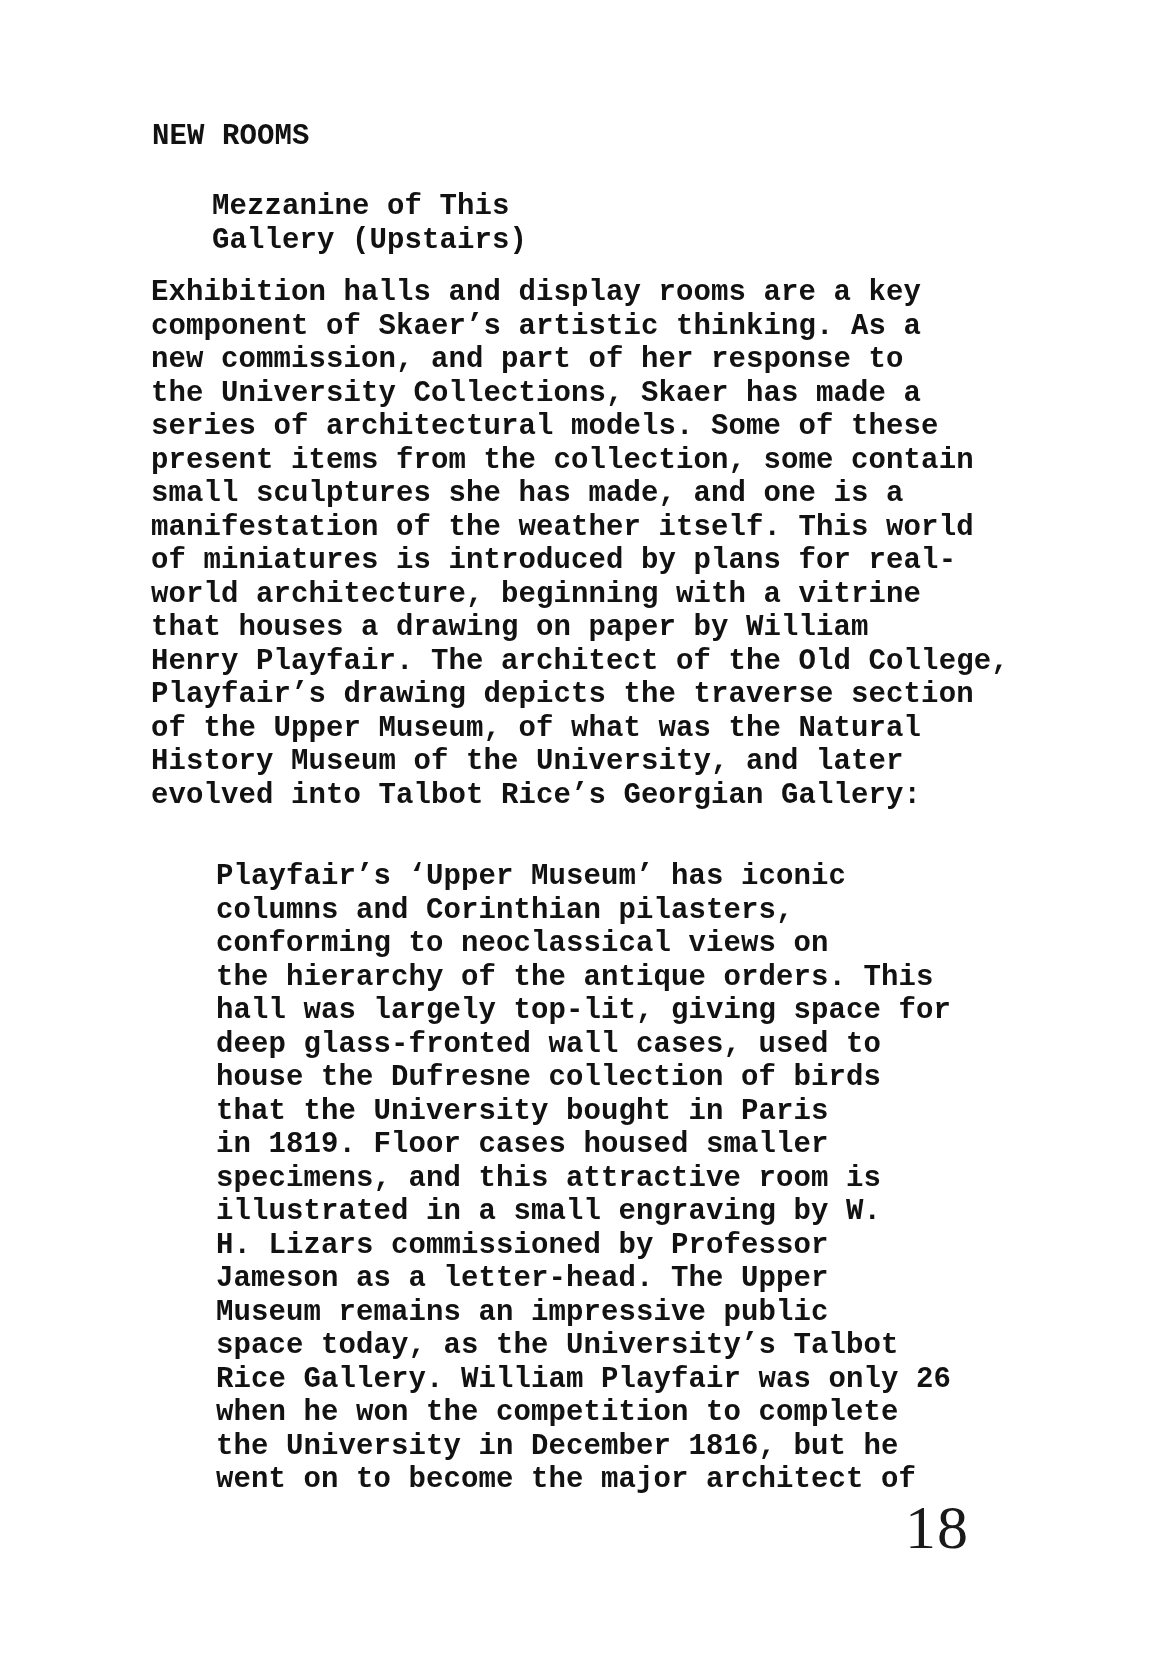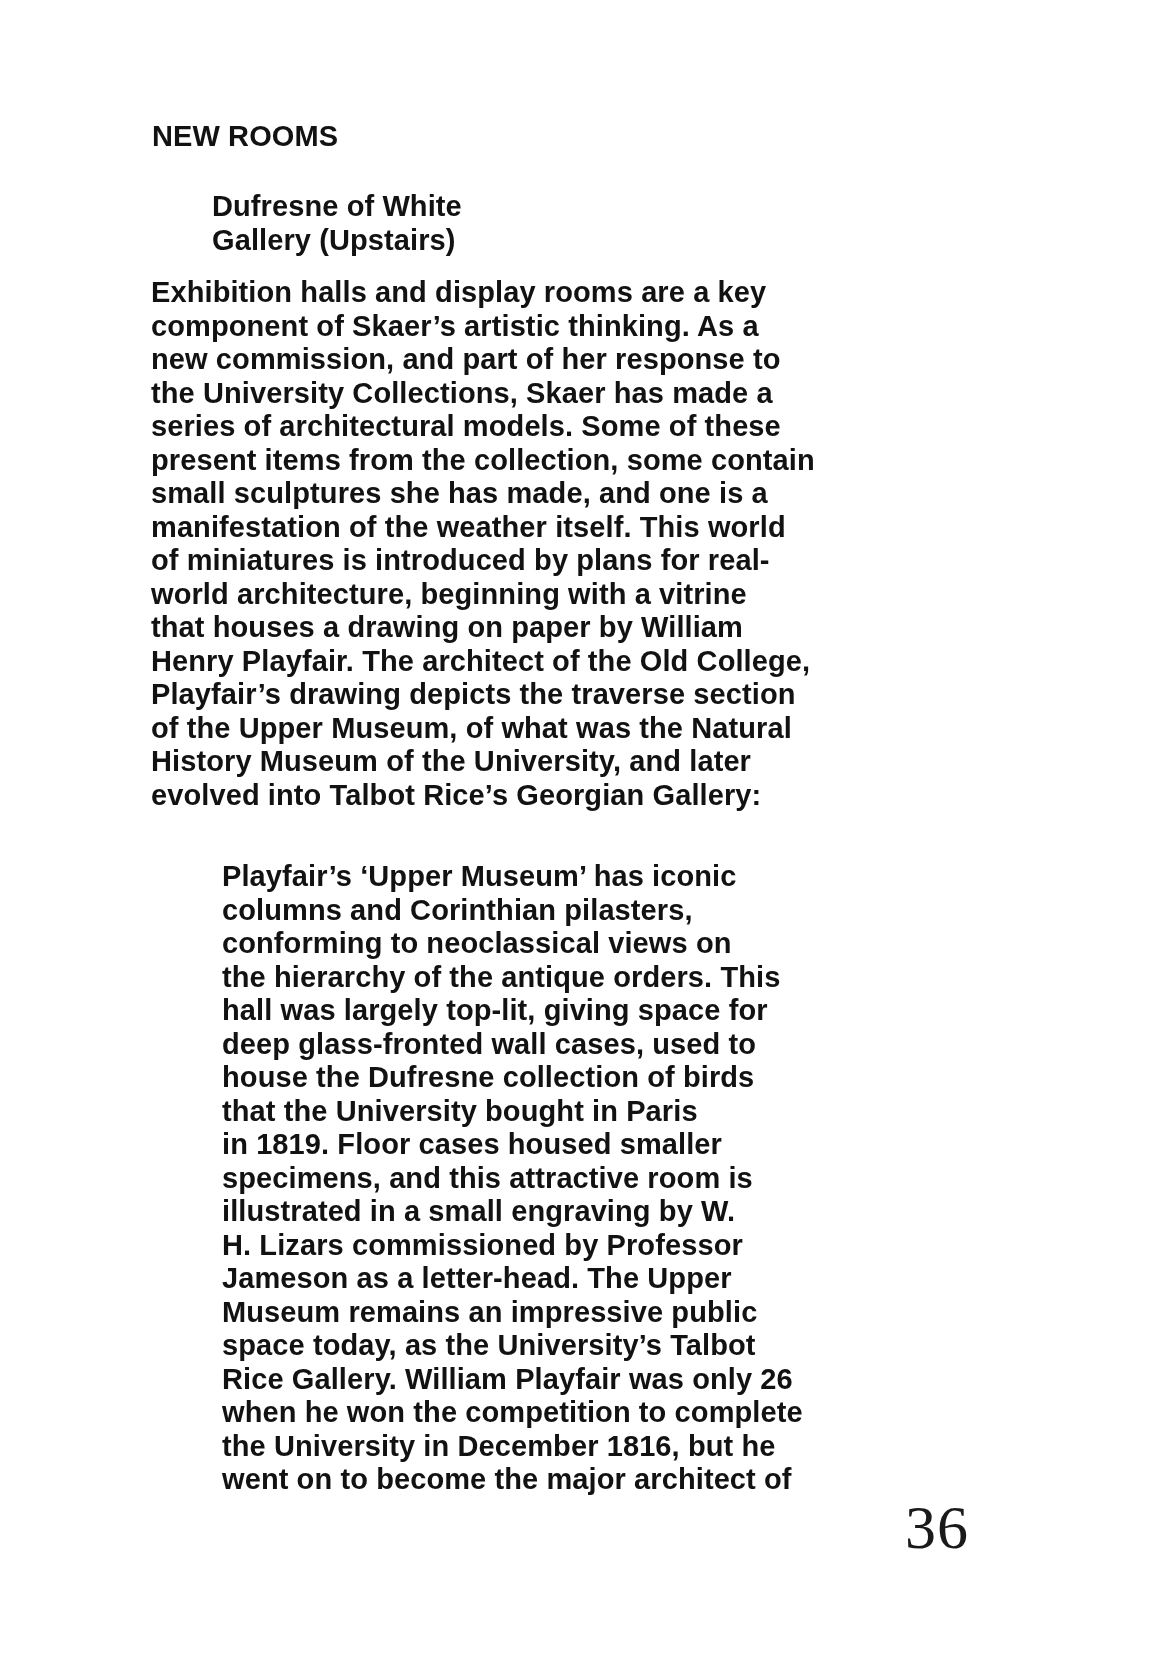--- a/index.html
+++ b/index.html
@@ -16,35 +16,36 @@
     font-family: "Liberation Sans", "DejaVu Sans", sans-serif;
     color: #121212;
   }
   .txt {
     position: absolute;
     font-weight: 700;
     font-size: 29px;
     line-height: 33.5px;
     white-space: pre-line;
     letter-spacing: 0.1px;
+    font-family: Liberation Mono, monospace;
   }
   .heading {
     left: 152px;
     top: 120px;
   }
   .subheading {
     left: 212px;
     top: 190px;
   }
   .body-par {
     left: 151px;
     top: 276px;
   }
   .quote-par {
-    left: 222px;
+    left: 216px;
     top: 860px;
   }
   .folio {
     position: absolute;
     left: 905px;
     top: 1496px;
     font-family: "Liberation Serif", "DejaVu Serif", serif;
     font-weight: 400;
     font-size: 62px;
     line-height: 62px;
@@ -52,21 +53,21 @@
     letter-spacing: 1px;
   }
 </style>
 </head>
 <body>
 
 <div class="page">
 
   <div class="txt heading">NEW ROOMS</div>
 
-  <div class="txt subheading">Dufresne of White
+  <div class="txt subheading">Mezzanine of This
 Gallery (Upstairs)</div>
 
   <div class="txt body-par">Exhibition halls and display rooms are a key
 component of Skaer’s artistic thinking. As a
 new commission, and part of her response to
 the University Collections, Skaer has made a
 series of architectural models. Some of these
 present items from the collection, some contain
 small sculptures she has made, and one is a
 manifestation of the weather itself. This world
@@ -92,15 +93,15 @@
 illustrated in a small engraving by W.
 H. Lizars commissioned by Professor
 Jameson as a letter-head. The Upper
 Museum remains an impressive public
 space today, as the University’s Talbot
 Rice Gallery. William Playfair was only 26
 when he won the competition to complete
 the University in December 1816, but he
 went on to become the major architect of</div>
 
-  <div class="folio">36</div>
+  <div class="folio">18</div>
 
 </div>
 
 </body></html>

